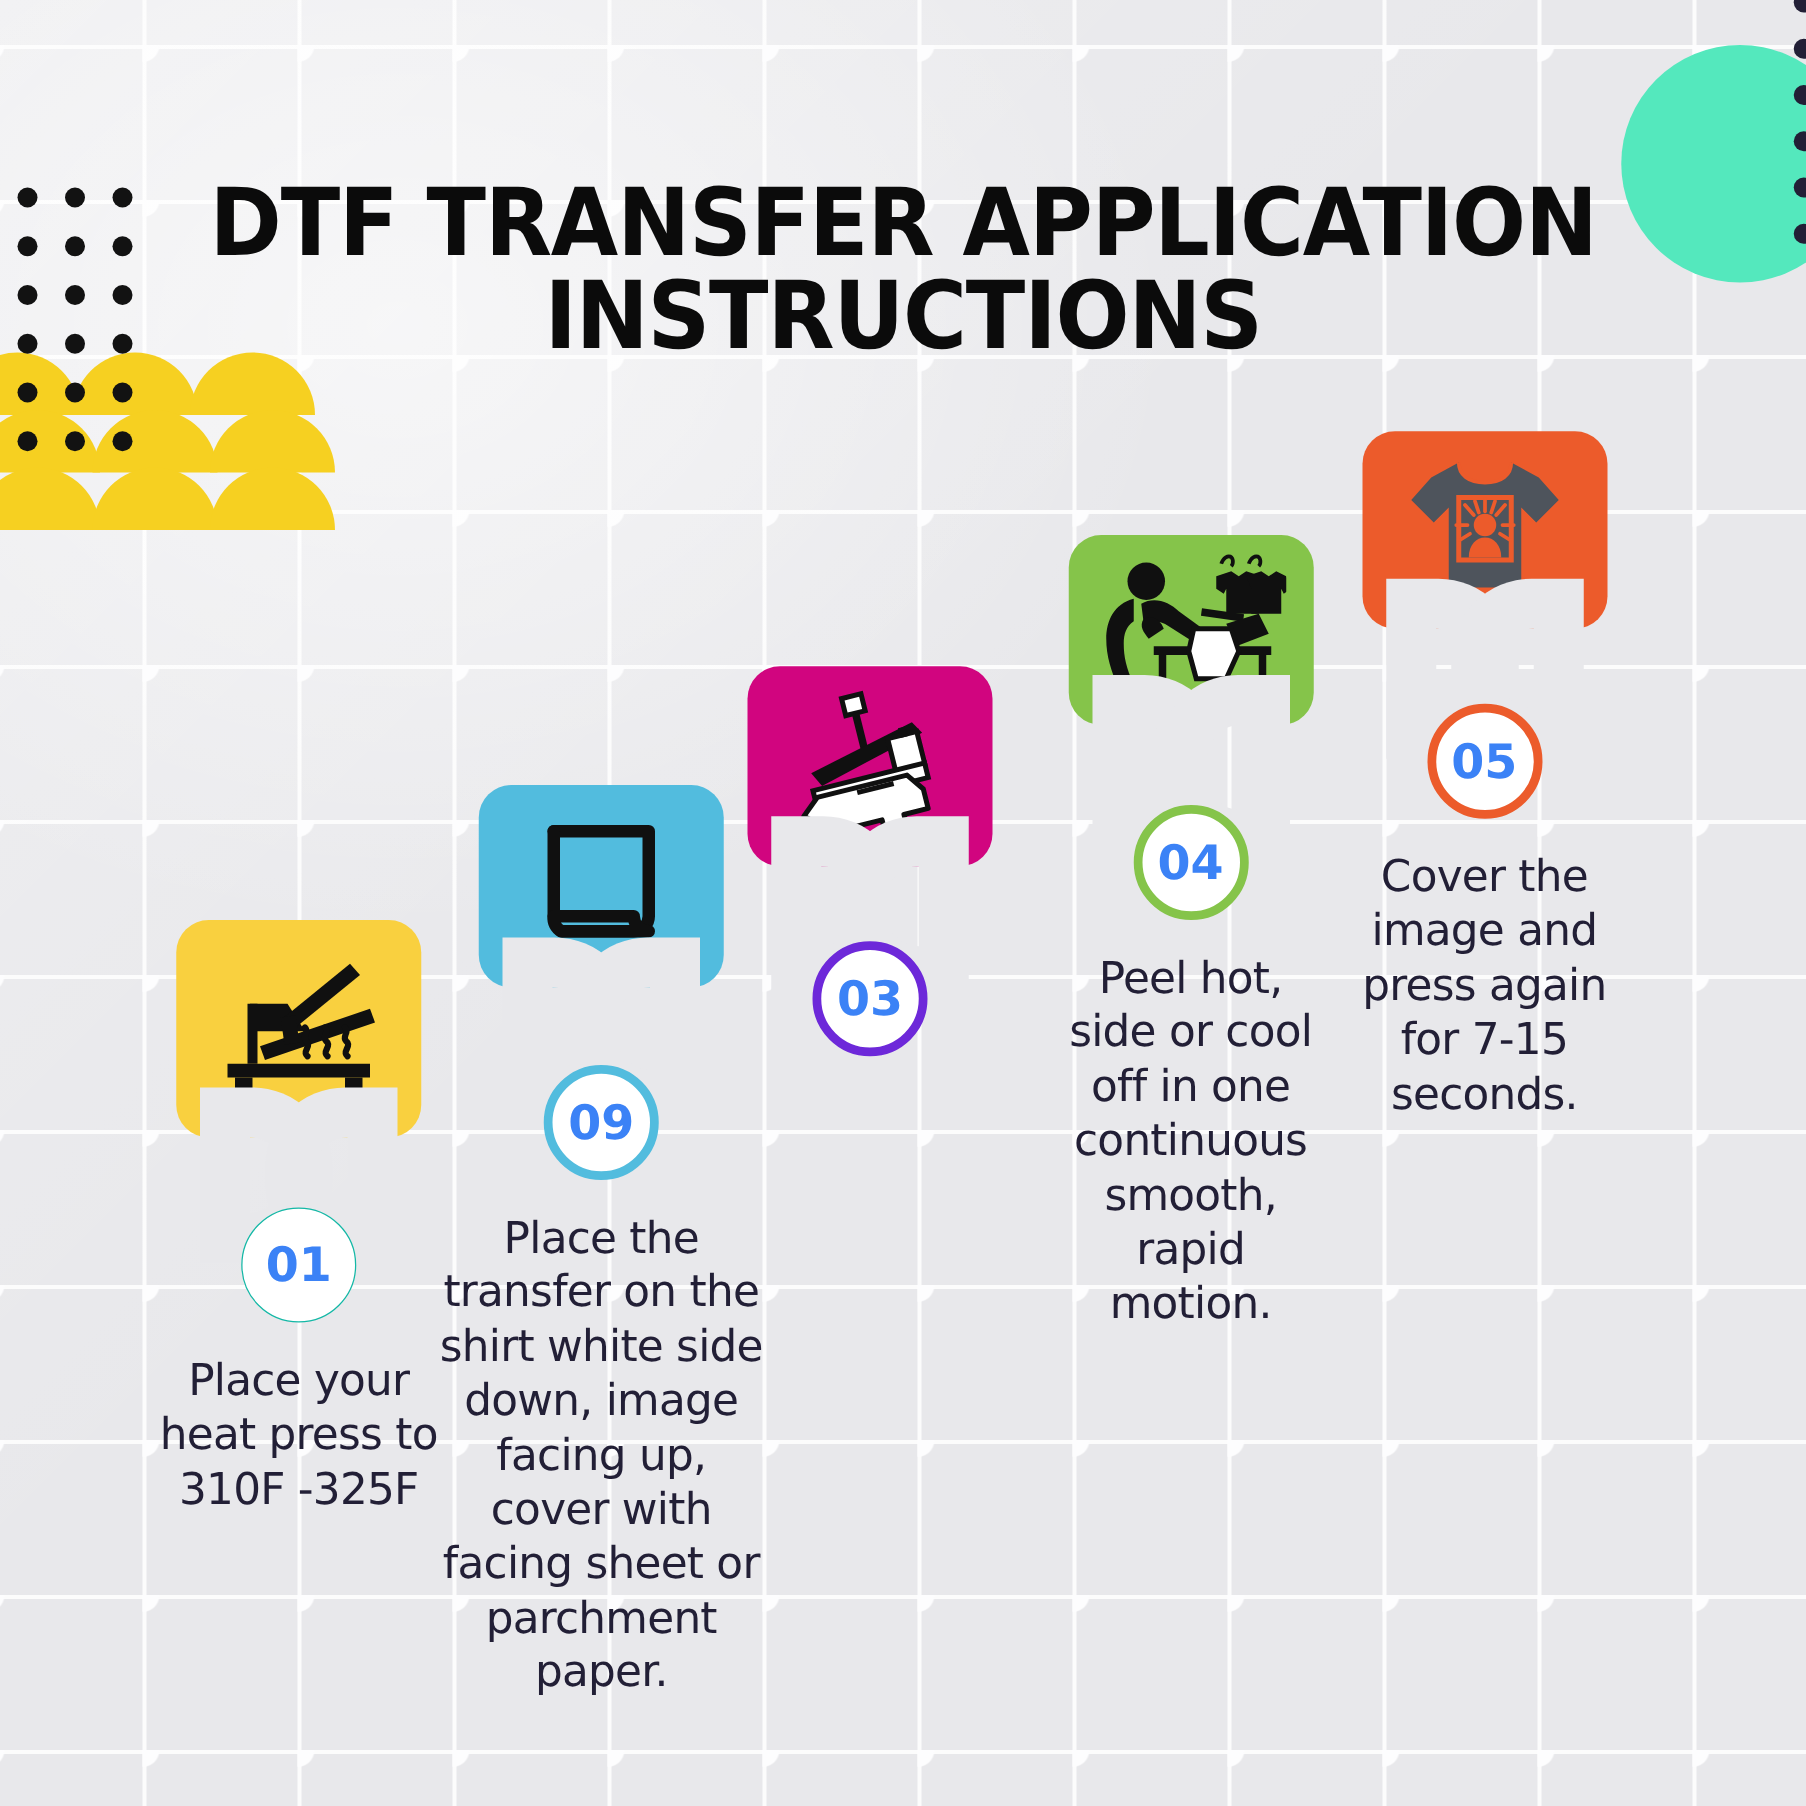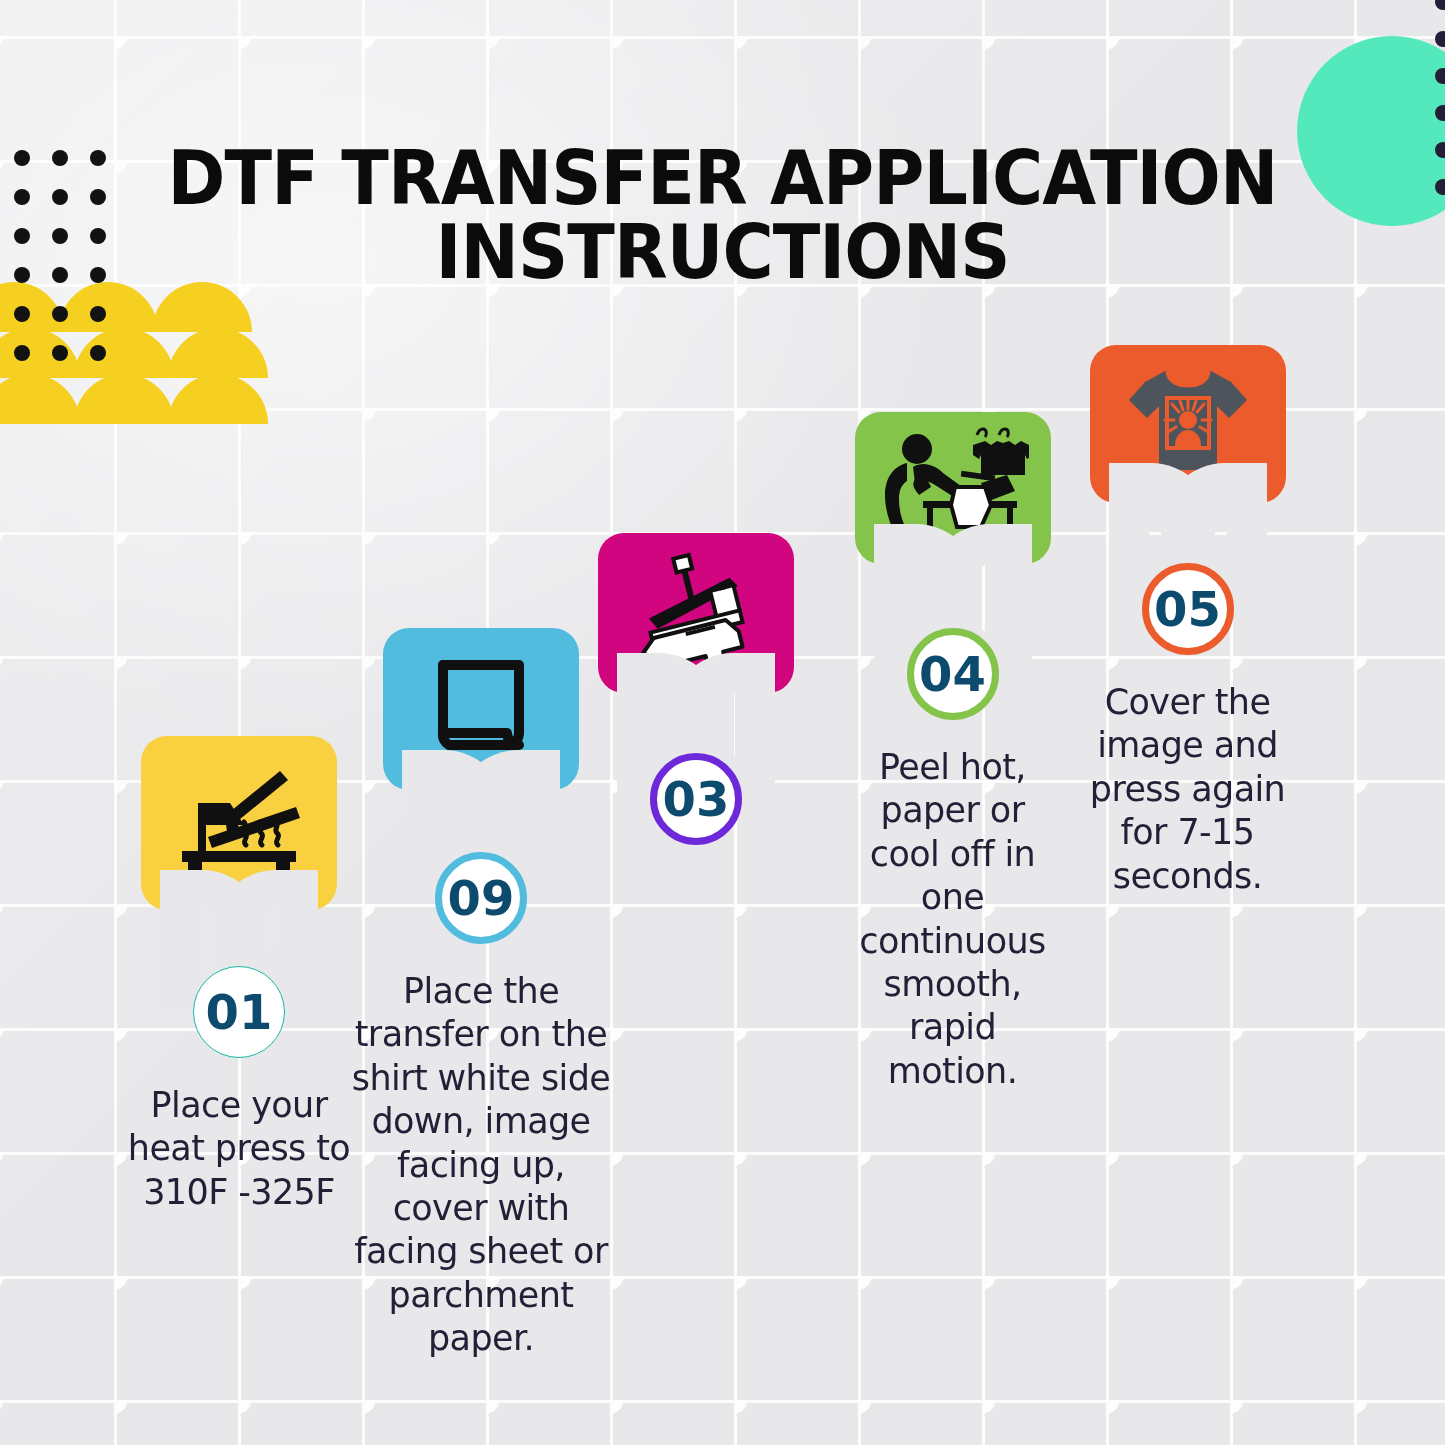--- a/index.html
+++ b/index.html
@@ -87,21 +87,21 @@
 
   .pin{
     position:relative;
     border-radius:50%;
     background:#ffffff;
     display:flex;align-items:center;justify-content:center;
     box-sizing:border-box;
   }
   .pin-num{
     font-family:"DejaVu Sans", sans-serif;
-    font-weight:bold;font-size:48px;color:#0c4a6e;letter-spacing:0px;
+    font-weight:bold;font-size:38px;color:#3b82f6;letter-spacing:0px;
   }
 
   .caption{
     margin-top:26px;
     text-align:center;
     color:#221f36;
     font-family:"DejaVu Sans", sans-serif;
     font-size:35px;
     line-height:1.24;
     letter-spacing:-.6px;
@@ -111,21 +111,21 @@
   
   #step-1{left:113px;top:736px;}
   #step-1 .card{width:196px;height:174px;background:#f9d03f;}
   #step-1 .caption{width:252px;}
   #step-2{left:350px;top:628px;}
   #step-2 .card{width:196px;height:162px;background:#52bcde;}
   #step-2 .caption{width:262px;}
   #step-3{left:598px;top:533px;}
   #step-3 .card{width:196px;height:160px;background:#d1057f;}
   #step-3 .caption{width:230px;}
-  #step-4{left:845px;top:412px;}
+  #step-4{left:845px;top:428px;}
   #step-4 .card{width:196px;height:152px;background:#85c44a;}
   #step-4 .caption{width:215px;}
   #step-5{left:1085px;top:345px;}
   #step-5 .card{width:196px;height:158px;background:#ec5b2b;}
   #step-5 .caption{width:205px;}
 
   .icon-svg{display:block;}
 </style>
 </head>
 <body>
@@ -281,21 +281,21 @@
       </svg>
     </div>
     <div class="stem" style="height:68px">
       <div class="neck" style="background:#85c44a">
         <style>#step-4 .neck:before,#step-4 .neck:after{box-shadow:0 0 0 40px #e8e8eb;}</style>
       </div>
     </div>
     <div class="pin" style="width:92px;height:92px;border:7px solid #85c44a;margin-top:-4px">
       <span class="pin-num">04</span>
     </div>
-    <div class="caption">Peel hot, paper or cool off in one continuous smooth, rapid motion.</div>
+    <div class="caption">Peel hot, side or cool off in one continuous smooth, rapid motion.</div>
   </div>
 
   <div class="step" id="step-5">
     <div class="card">
       <svg class="icon-svg" width="130" height="124" viewBox="0 0 130 124">
         <path d="M44 8 L22 20 L6 38 l18 18 l12 -12 v64 h58 V44 l12 12 l18 -18 L108 20 L86 8 c0 10 -8 16 -21 16 S44 18 44 8 z" fill="#4e545c"></path>
         <path d="M44 8 c0 10 8 16 21 16 s21 -6 21 -16" fill="none" stroke="#ec5b2b" stroke-width="3"></path>
         <rect x="42" y="34" width="46" height="54" fill="#ec5b2b"></rect>
         <rect x="46" y="38" width="38" height="46" fill="#4e545c"></rect>
         <g fill="#ec5b2b">

